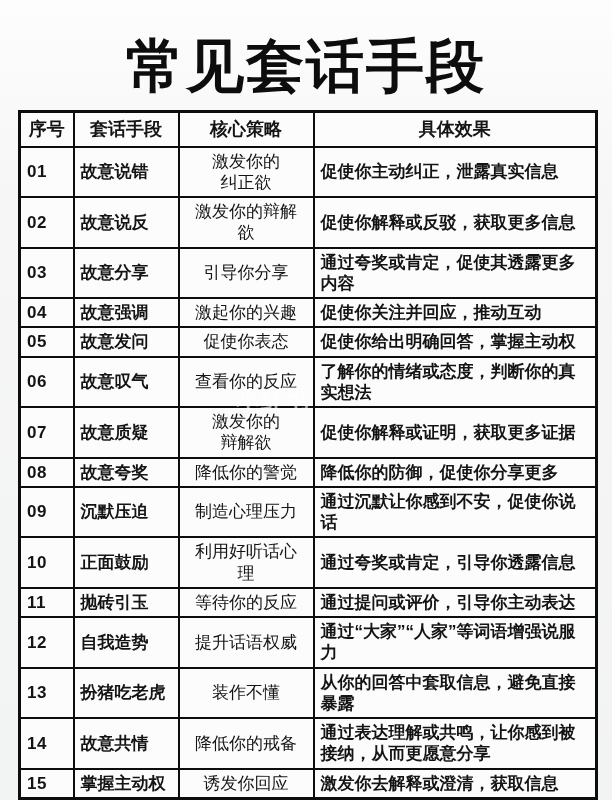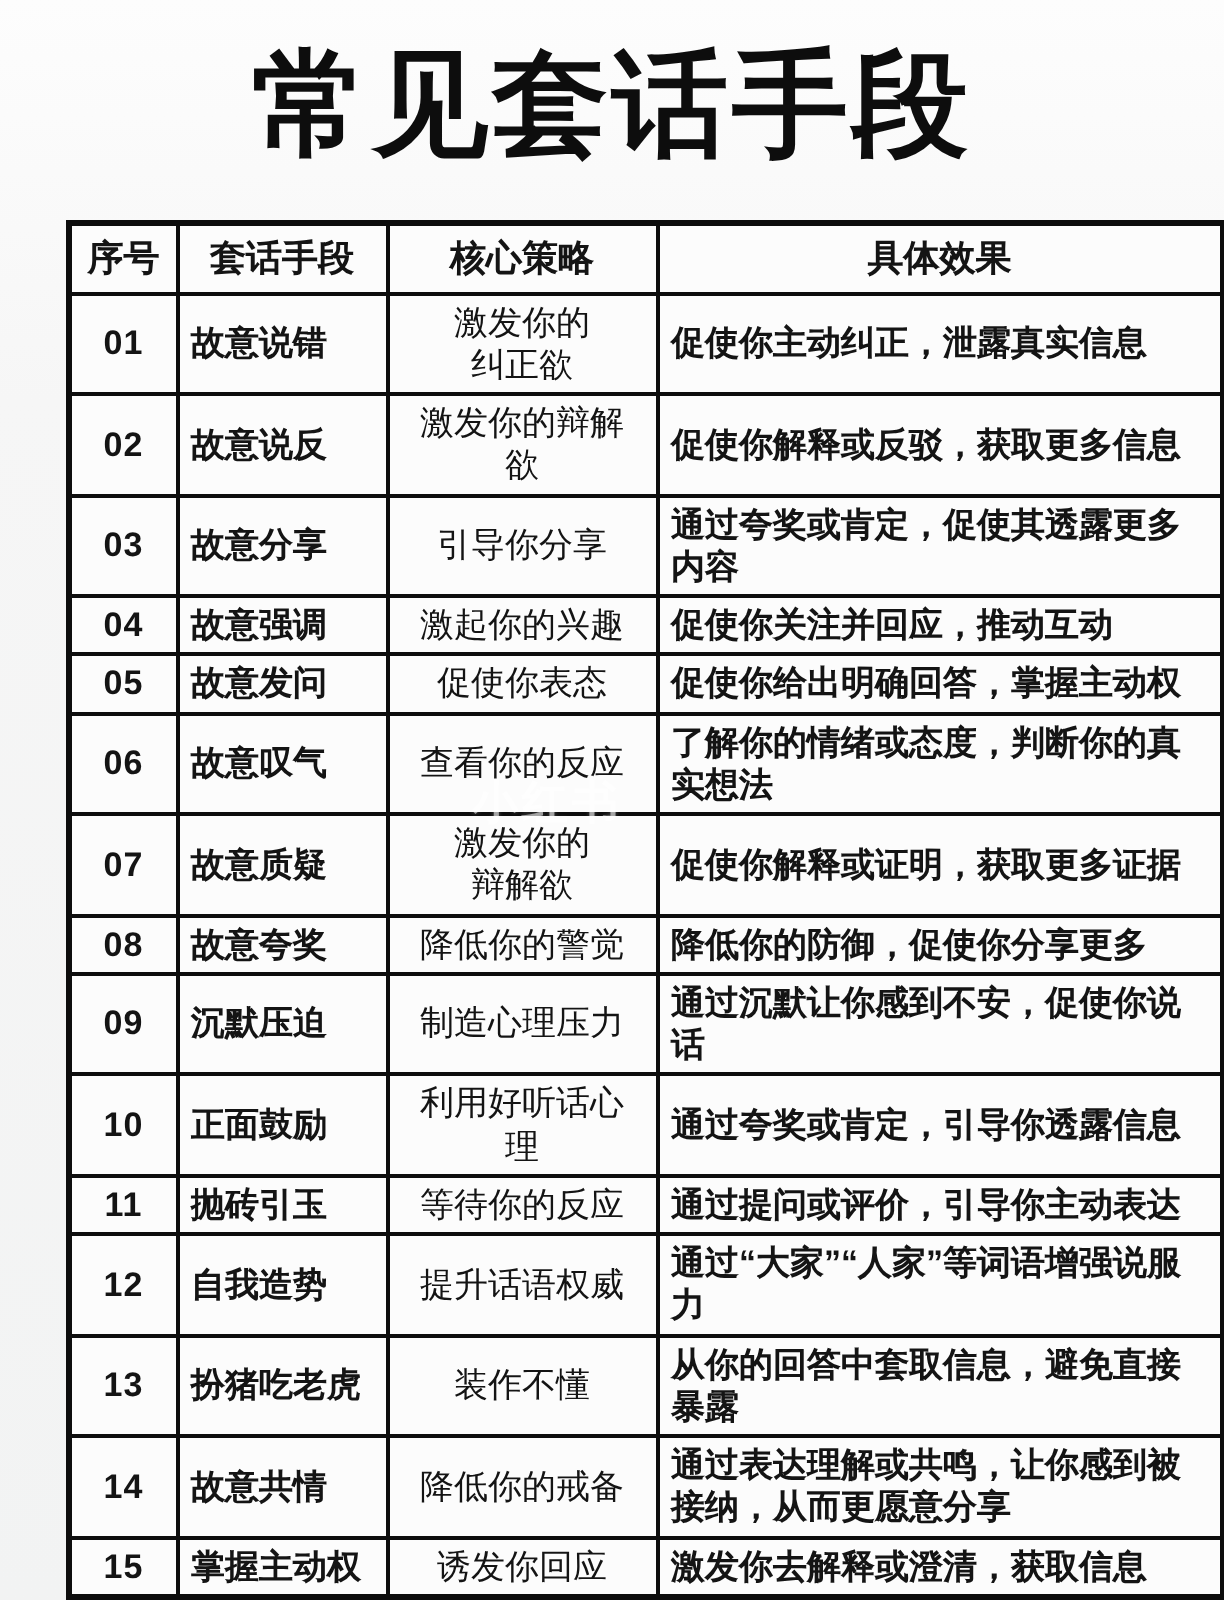--- a/index.html
+++ b/index.html
@@ -11,34 +11,34 @@
     position: relative;
     width: 612px;
     height: 800px;
     margin: 0 auto;
     background: linear-gradient(180deg, #fdfdfd 0%, #f6f6f6 25%, #f2f3f3 100%);
     overflow: hidden;
     color: #111;
   }
   .title {
     position: absolute;
-    top: 20px;
+    top: 33px;
     left: 0;
     width: 100%;
     text-align: center;
     font-size: 58px;
     font-weight: 900;
     letter-spacing: 2px;
     color: #0d0d0d;
     line-height: 1.15;
   }
   table.trick-table {
     position: absolute;
     top: 110px;
-    left: 33px;
+    left: 18px;
     width: 577px;
     border-collapse: collapse;
     table-layout: fixed;
     background: #fcfcfc;
     border: 3px solid #0d0d0d;
     padding-left: 14px;
   }
   table.trick-table td, table.trick-table th {
     border: 2px solid #0d0d0d;
     vertical-align: middle;
@@ -52,21 +52,21 @@
     font-size: 18px;
     font-weight: 700;
     text-align: center;
     padding: 5px 4px;
   }
   col.c-no { width: 54px; }
   col.c-tech { width: 105px; }
   col.c-strat { width: 135px; }
   col.c-effect { width: 283px; }
   td.no-cell {
-    text-align: center;
+    text-align: left;
     font-weight: 600;
     letter-spacing: 0.5px;
   }
   td.tech-cell {
     text-align: left;
     font-weight: 700;
   }
   td.strat-cell {
     text-align: center;
     font-weight: 400;

